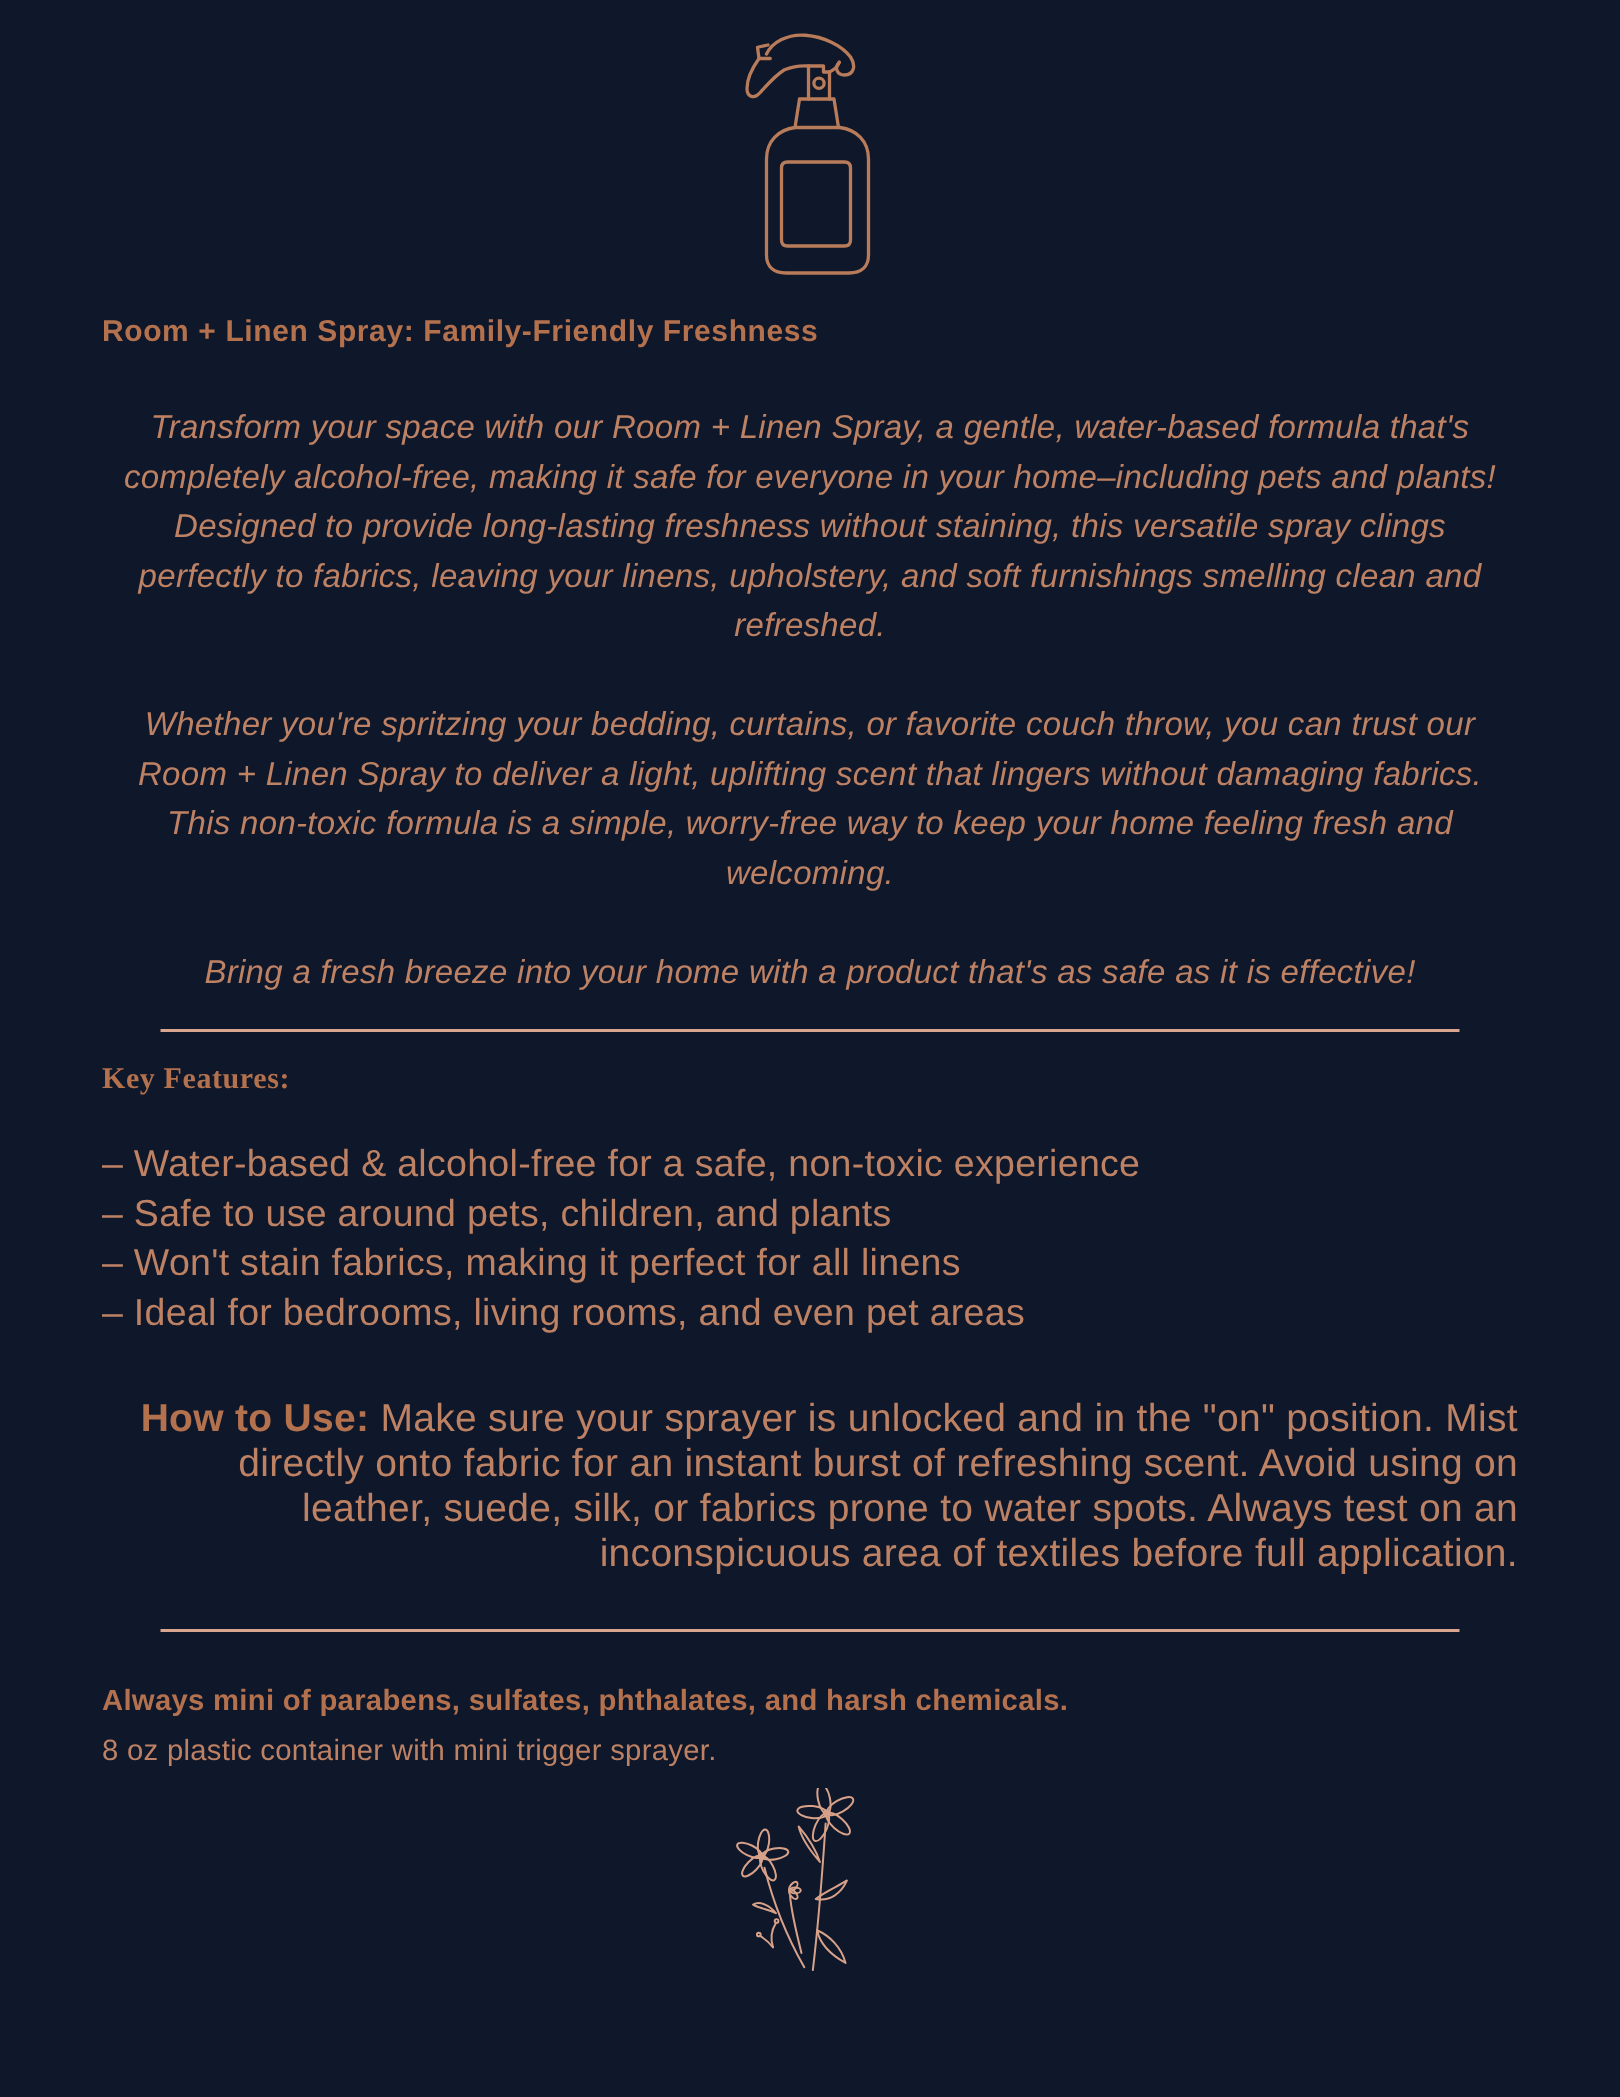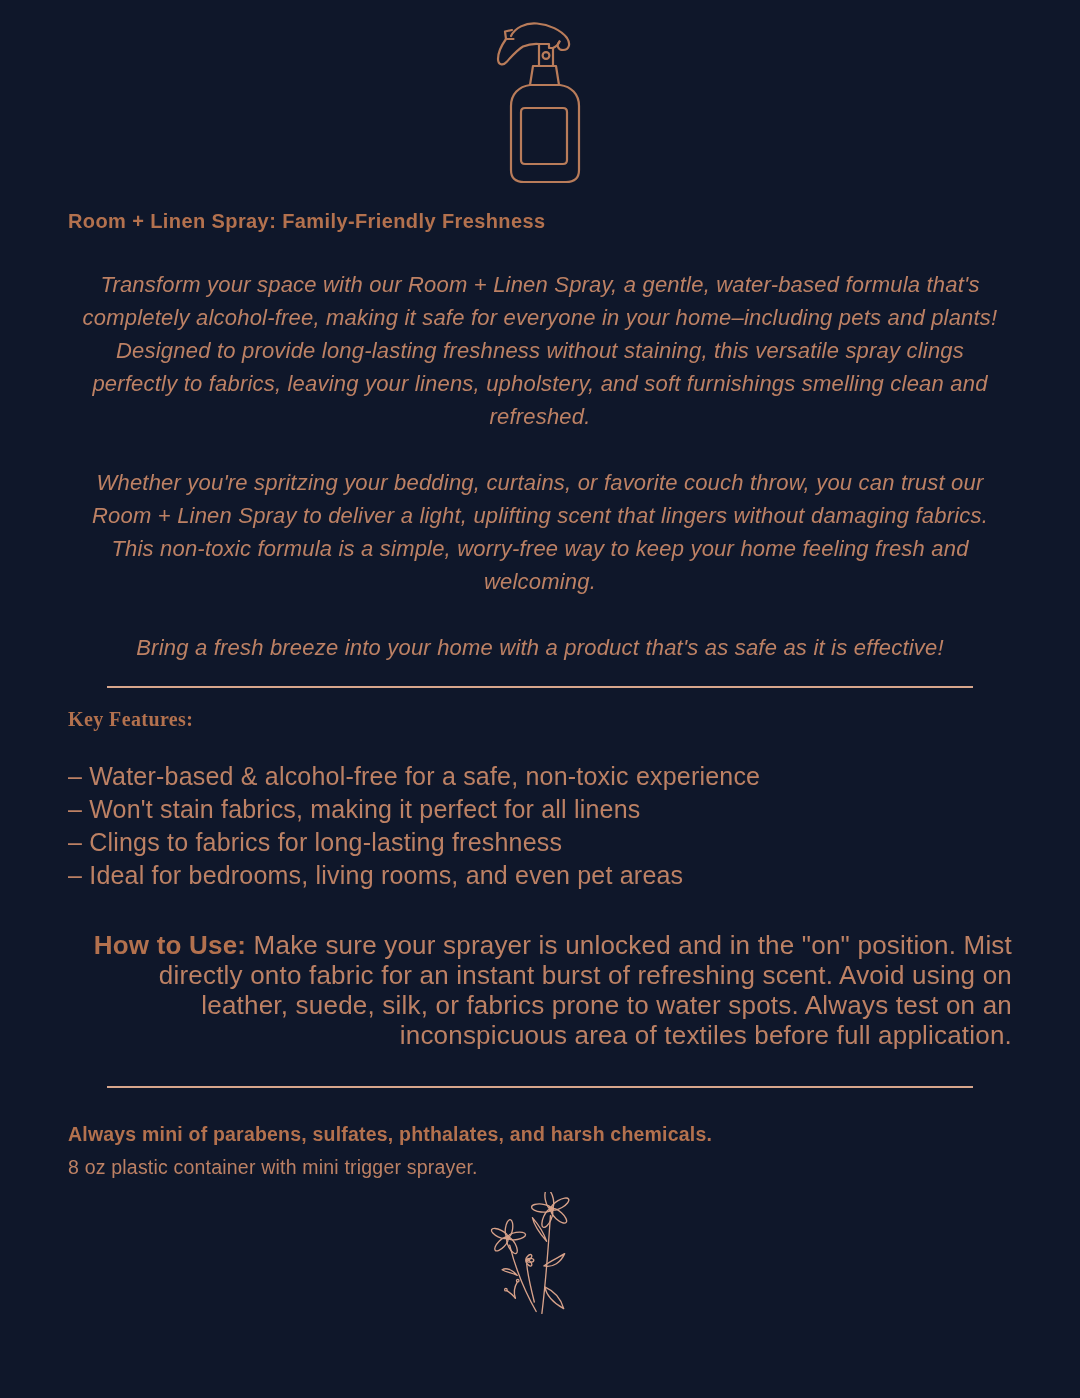--- a/index.html
+++ b/index.html
@@ -116,22 +116,22 @@
 
   <p class="intro-paragraph first">Transform your space with our Room + Linen Spray, a gentle, water-based formula that's completely alcohol-free, making it safe for everyone in your home–including pets and plants! Designed to provide long-lasting freshness without staining, this versatile spray clings perfectly to fabrics, leaving your linens, upholstery, and soft furnishings smelling clean and refreshed.</p>
   <p class="intro-paragraph">Whether you're spritzing your bedding, curtains, or favorite couch throw, you can trust our Room + Linen Spray to deliver a light, uplifting scent that lingers without damaging fabrics. This non-toxic formula is a simple, worry-free way to keep your home feeling fresh and welcoming.</p>
   <p class="intro-paragraph">Bring a fresh breeze into your home with a product that's as safe as it is effective!</p>
 
   <hr class="divider">
 
   <h2 class="section-heading">Key Features:</h2>
   <ul class="features-list">
     <li>– Water-based &amp; alcohol-free for a safe, non-toxic experience</li>
+    <li>– Safe to use around pets, children, and plants</li>
     <li>– Won't stain fabrics, making it perfect for all linens</li>
-    <li>– Clings to fabrics for long-lasting freshness</li>
     <li>– Ideal for bedrooms, living rooms, and even pet areas</li>
   </ul>
 
   <p class="how-to-use"><span class="lead-label">How to Use:</span><span> Make sure your sprayer is unlocked and in the "on" position. Mist directly onto fabric for an instant burst of refreshing scent. Avoid using on leather, suede, silk, or fabrics prone to water spots. Always test on an inconspicuous area of textiles before full application.</span></p>
 
   <hr class="divider second">
 
   <div class="product-notes">
     <div class="bold-line">Always mini of parabens, sulfates, phthalates, and harsh chemicals.</div>
     <div>8 oz plastic container with mini trigger sprayer.</div>

